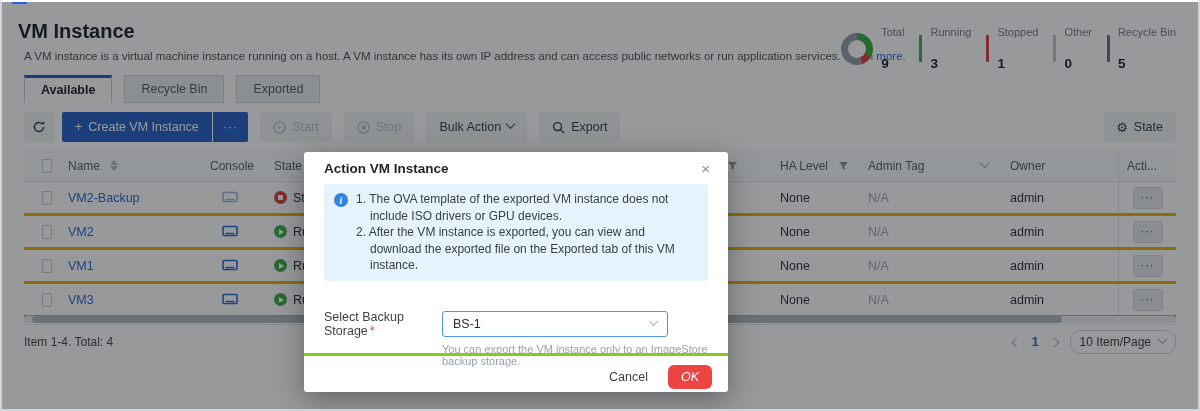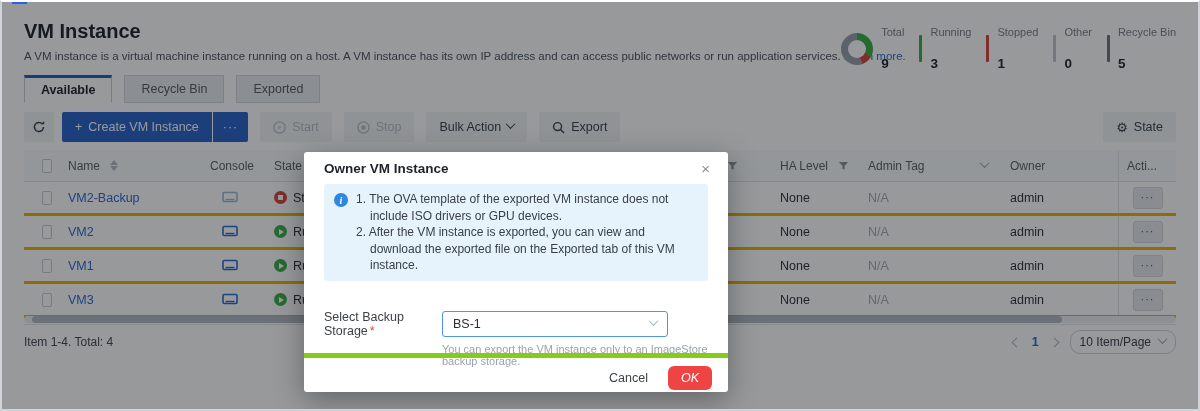--- a/index.html
+++ b/index.html
@@ -3,21 +3,21 @@
 <meta charset="utf-8">
 <style>
   * { margin:0; padding:0; box-sizing:border-box; }
   body { background:#e9ebee; font-family:"Liberation Sans", sans-serif; }
   .screen{
     position:relative; width:1200px; height:411px; background:#fff;
     border:2px solid #cfd4db; border-top:2px solid #ffffff; overflow:hidden;
     font-family:"Liberation Sans", sans-serif;
   }
   
-  .page-title{ position:absolute; left:22px; top:18px; font-size:20px; font-weight:700; color:#1f242b; }
+  .page-title{ position:absolute; left:16px; top:18px; font-size:20px; font-weight:700; color:#1f242b; }
   .page-desc{ position:absolute; left:22px; top:48px; font-size:11.5px; color:#4e555e; }
   .page-desc a{ color:#2a6fdb; text-decoration:none; margin-left:3px; cursor:pointer; }
 
   .stats{ position:absolute; right:22px; top:24px; display:flex; align-items:center; gap:15px; }
   .stat{ display:flex; align-items:center; gap:8px; }
   .stat .bar{ width:3px; height:27px; border-radius:1px; }
   .stat .lbl{ font-size:11px; color:#7a8188; margin-bottom:18px; white-space:nowrap; }
   .stat .val{ font-size:13.5px; color:#23282e; font-weight:600; }
   .donut{ width:32px; height:32px; border-radius:50%;
     background:conic-gradient(#3fae49 0deg 120deg, #d9463e 120deg 160deg, #9aa1a9 160deg 360deg);
@@ -105,21 +105,21 @@
   .note-text{ font-size:12px; line-height:16.5px; color:#3a4046; }
   .note-text div{ padding-left:14px; text-indent:-14px; }
   .form-row{ display:flex; align-items:center; margin:29px 20px 0 20px; }
   .form-label{ width:118px; font-size:12.5px; color:#3c4148; }
   .req{ color:#e2433c; margin-left:2px; }
   .select{ width:226px; height:26px; border:1px solid #4f94e0; border-radius:3px; background:#fff;
     display:flex; align-items:center; justify-content:space-between; padding:0 10px; font-size:12.5px;
     color:#2a2e33; cursor:pointer; }
   .select .chev{ border-color:#9ab0c9; margin-top:-3px; }
   .helper{ margin:5px 20px 0 138px; font-size:11px; color:#9aa3ad; }
-  .modal-foot{ position:absolute; left:0; right:0; top:201px; height:44px; border-top:5px solid #84cc16;
+  .modal-foot{ position:absolute; left:0; right:0; top:201px; height:44px; border-top:3px solid #84cc16;
     display:flex; align-items:center; justify-content:flex-end; gap:20px; padding:18px 16px; }
   .btn-cancel{ background:none; border:none; font-size:12.5px; color:#3c4148; cursor:pointer; }
   .btn-ok{ background:#ef4444; color:#fff; border:none; border-radius:6px; font-size:12.5px;
     padding:5px 13px; cursor:pointer;font-style:italic; }
 
   .top-accent{ position:absolute; left:10px; top:-2px; width:15px; height:4px; background:#2563eb; z-index:80; }
 </style>
 </head>
 <body>
 
@@ -416,21 +416,21 @@
         <span>10 Item/Page</span>
         <span class="chev"></span>
       </div>
     </div>
   </div>
 
   <div class="overlay"></div>
 
   <div class="modal">
     <div class="modal-head">
-      <span class="modal-title">Owner VM Instance</span>
+      <span class="modal-title">Action VM Instance</span>
       <button class="modal-close">×</button>
     </div>
     <div class="note-box">
       <span class="info-ico">i</span>
       <div class="note-text">
         <div>1. The OVA template of the exported VM instance does not include ISO drivers or GPU devices.</div>
         <div>2. After the VM instance is exported, you can view and download the exported file on the Exported tab of this VM instance.</div>
       </div>
     </div>
     <div class="form-row">

